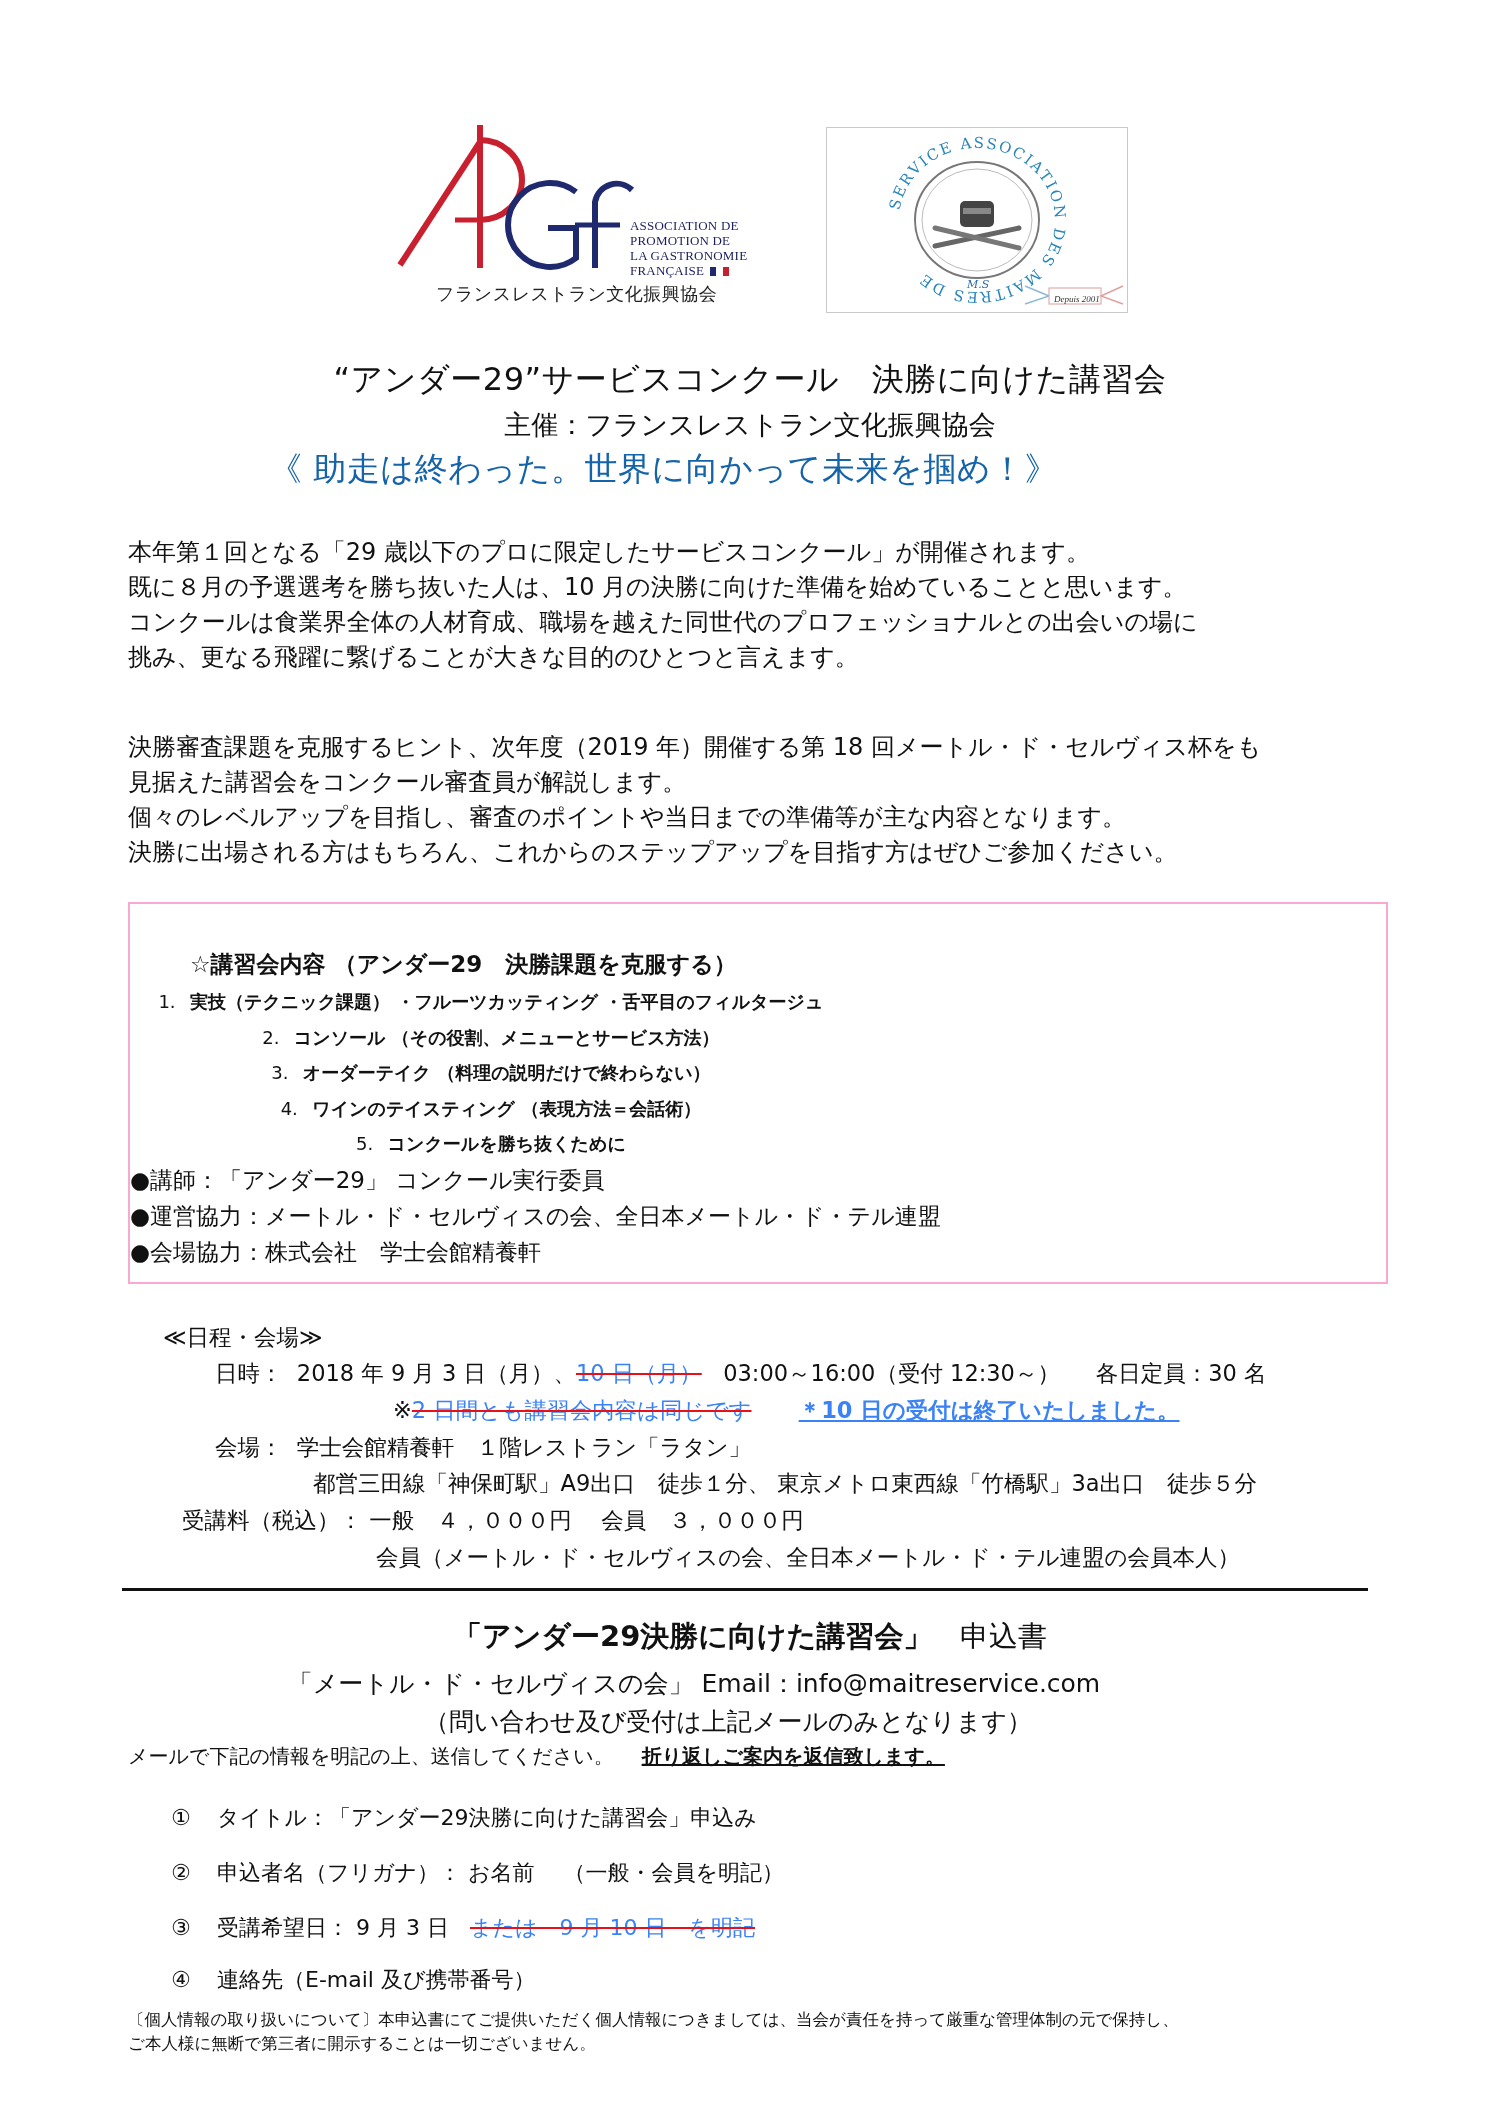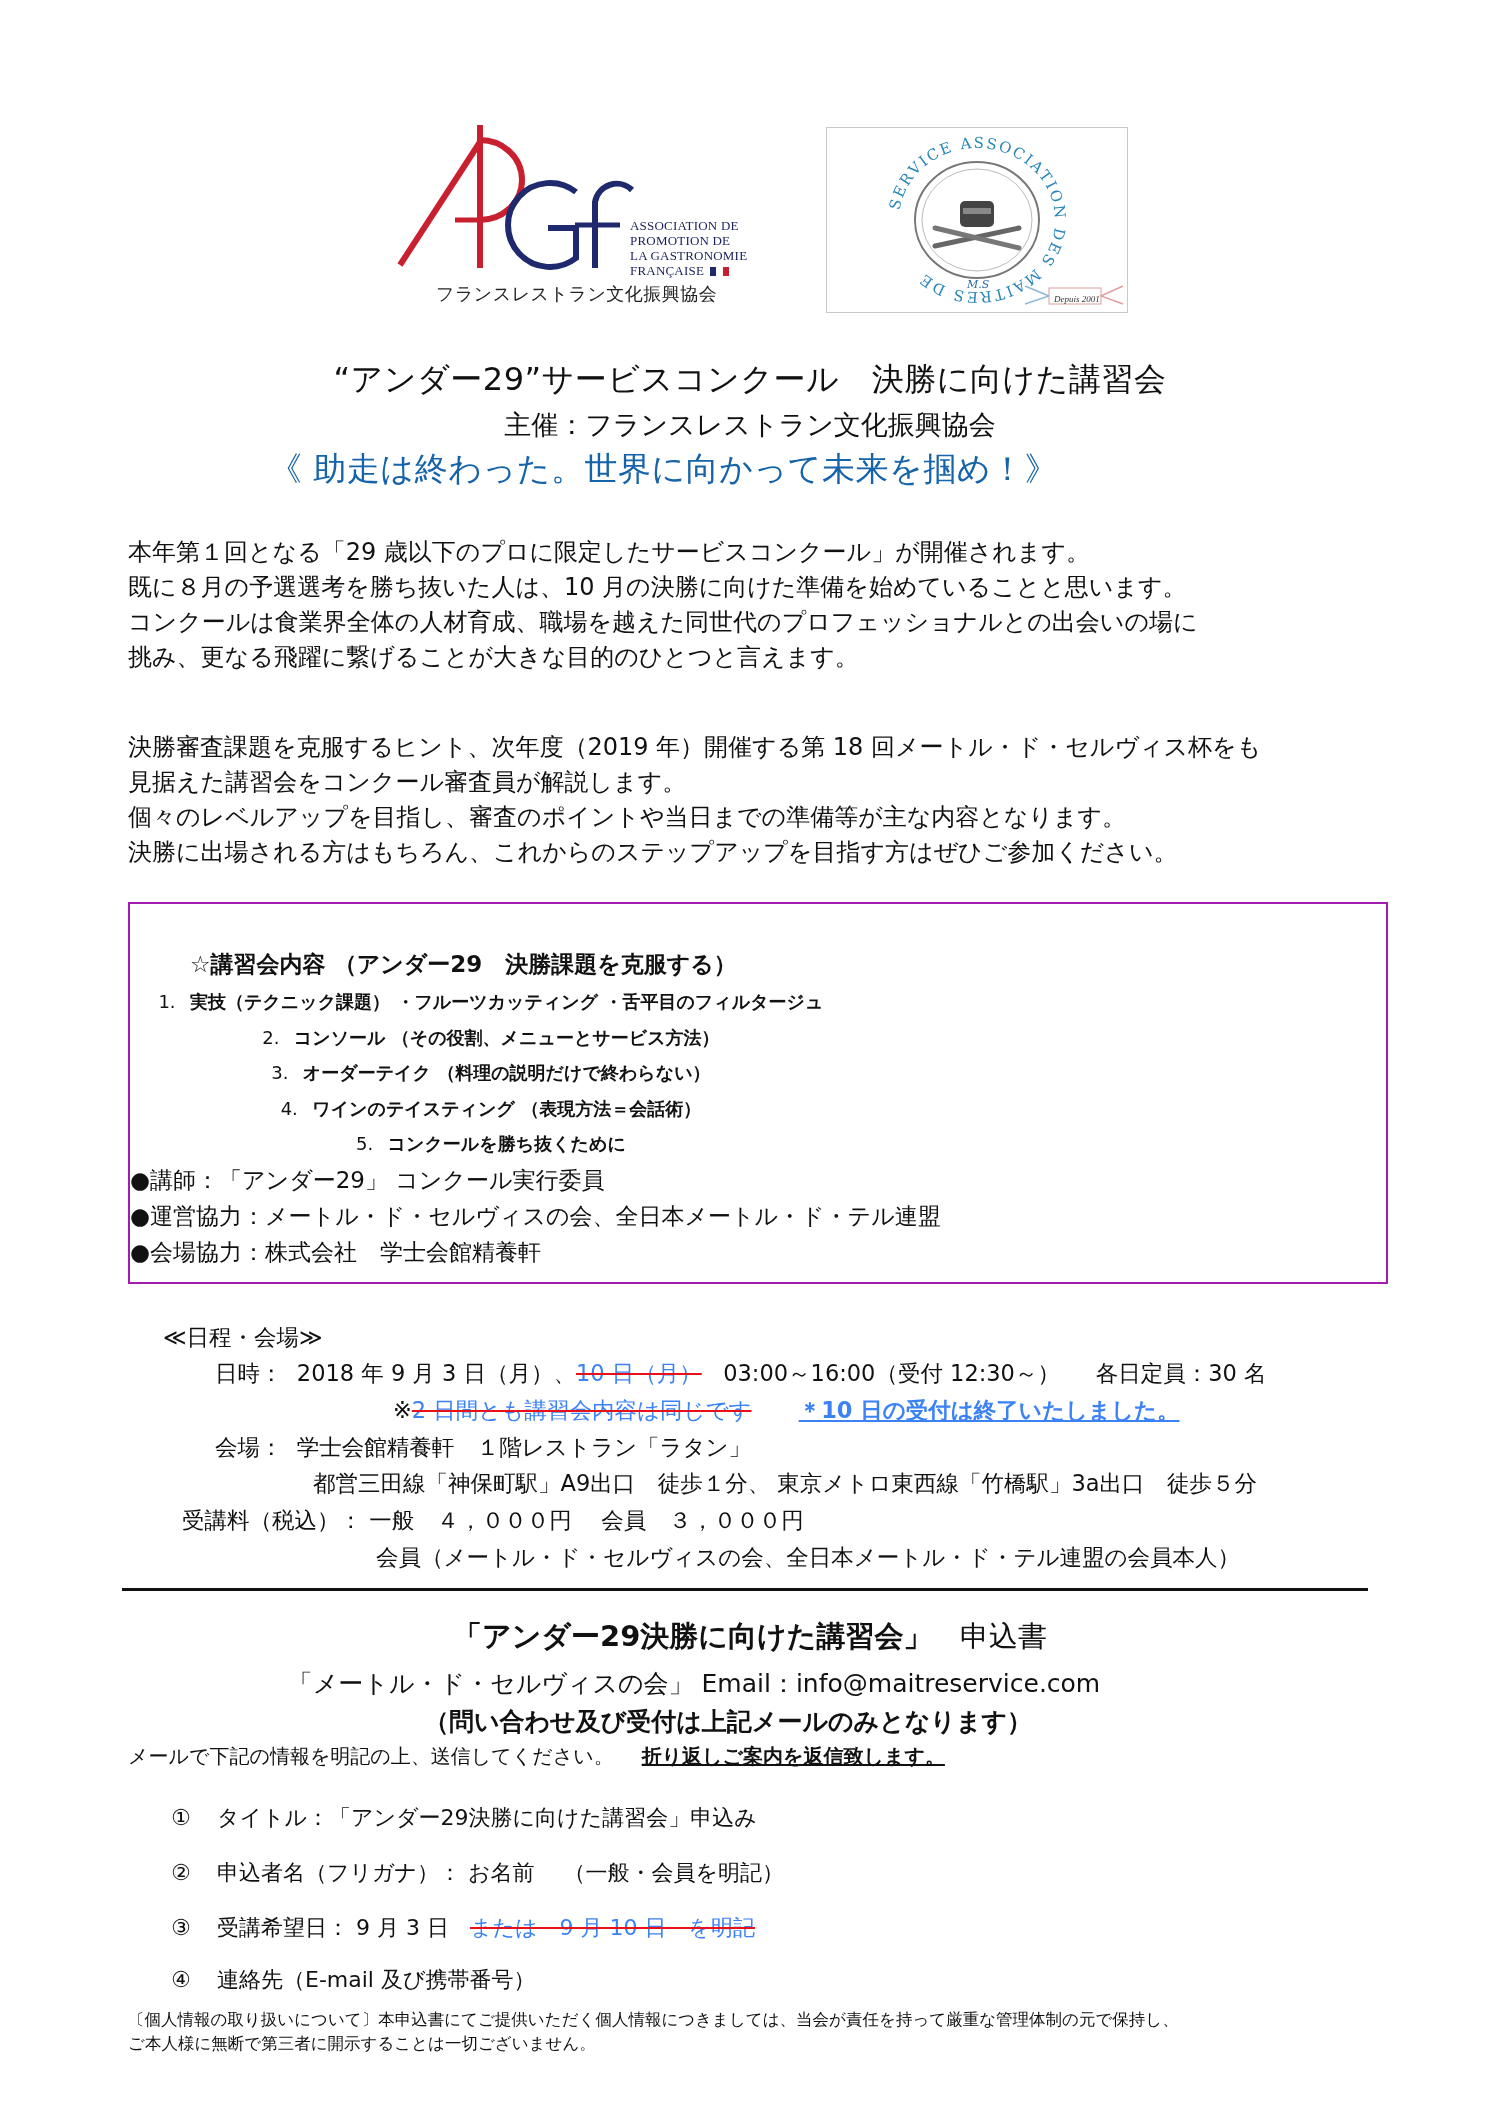--- a/index.html
+++ b/index.html
@@ -33,41 +33,41 @@
   .title-main { left: 0; width: 1500px; text-align: center; top: 358px; font-size: 32px; color: #111; letter-spacing: 0.5px; }
   .title-host { left: 0; width: 1500px; text-align: center; top: 407px; font-size: 27px; color: #111; }
   .slogan { left: 0; width: 1327px; text-align: center; top: 447px; font-size: 33px; color: #1563a8; letter-spacing: 0.5px; }
 
   .para { left: 128px; font-size: 24px; line-height: 35px; color: #111; }
   .para div { white-space: nowrap; }
 
   
   .content-box {
     position: absolute; left: 128px; top: 902px; width: 1256px; height: 378px;
-    border: 2px solid #a21caf;
+    border: 2px solid #f9a8d4;
   }
   .box-heading { position: absolute; left: 60px; top: 45px; font-size: 23px; font-weight: bold; }
   .box-list { position: absolute; left: 14px; top: 80px; font-size: 18px; line-height: 35.5px; text-align: center; }
   .box-list .num { display: inline-block; width: 46px; font-weight: normal; }
   .box-list .item { font-weight: bold; }
   .box-info { position: absolute; left: 0; top: 258px; font-size: 23px; line-height: 36px; }
 
   
   .sched { font-size: 22.5px; color: #111; }
   .red { color: #3b82f6; }
   .strike { text-decoration: line-through; text-decoration-color: #e8111a; text-decoration-thickness: 2px; }
   .dbl-under { text-decoration: underline double; text-decoration-color: #e8111a; }
   .bold { font-weight: bold; text-decoration: underline; }
 
   .hr-line { position: absolute; left: 122px; top: 1588px; width: 1246px; height: 3px; background: #111; }
 
   .form-title { left: 0; width: 1500px; text-align: center; font-size: 29px; top: 1617px; }
   .form-title .b { font-weight: bold; text-align: center; }
   .form-email { left: 0; width: 1388px; text-align: center; font-size: 25px; top: 1667px; }
-  .form-note { left: 0; width: 1456px; text-align: center; font-size: 25px; font-weight: bold; top: 1705px; }
+  .form-note { left: 0; width: 1456px; text-align: center; font-size: 25px; font-weight: normal; top: 1705px; }
   .form-instr { left: 128px; top: 1743px; font-size: 20px; }
   .form-instr .u { font-weight: bold; text-decoration: underline; margin-left: 28px; }
 
   .req { left: 128px; font-size: 22px; margin-left: 43px; }
   .req .circ { display: inline-block; width: 46px; }
 
   .privacy { left: 128px; top: 2008px; font-size: 16.5px; line-height: 24px; color: #111; }
 </style>
 </head>
 <body>

